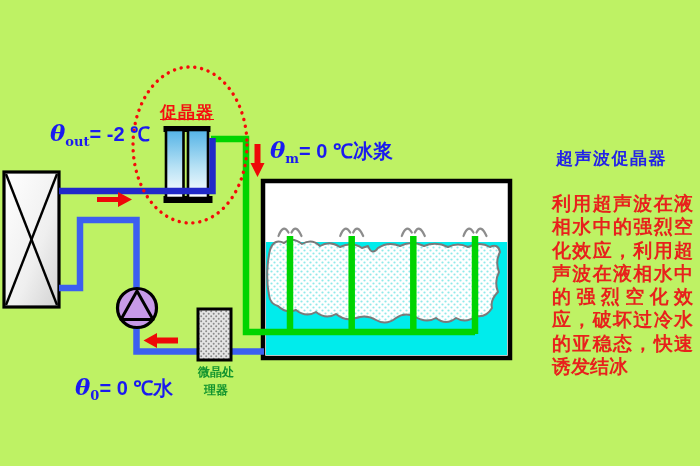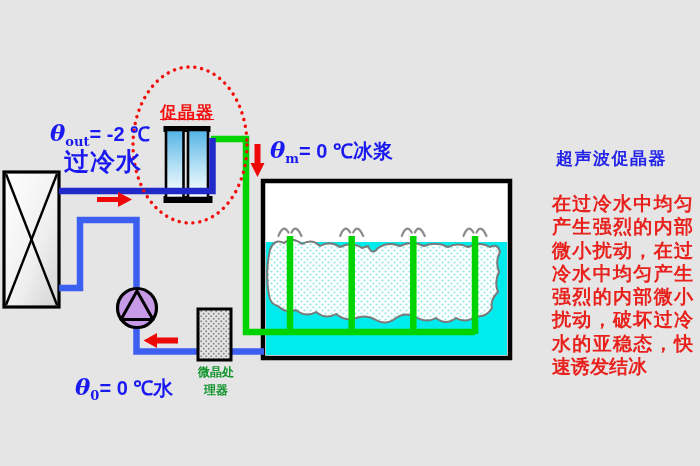--- a/index.html
+++ b/index.html
@@ -1,17 +1,17 @@
 <!DOCTYPE html>
 <html><head>
 <meta charset="utf-8">
 <style>
   html,body{margin:0;padding:0;background:#ffffff;}
   #slide{
-    position:relative;width:700px;height:466px;background:#e5e5e5;overflow:hidden;
+    position:relative;width:700px;height:466px;background:#bef264;overflow:hidden;
     font-family:"Liberation Sans",sans-serif;
   }
   #diagram-svg{position:absolute;left:0;top:0;}
   .lbl{position:absolute;white-space:nowrap;}
   
   .formula{color:#1a1af0;font-weight:bold;font-size:20px;line-height:22px;}
   .formula .theta{font-family:"DejaVu Serif",serif;font-style:italic;font-size:23px;}
   .formula .sub{font-family:"DejaVu Serif",serif;font-size:13px;position:relative;top:5px;left:0px;}
   .lbl-out{left:50px;top:122px;}
   .lbl-out .line2{display:block;margin-left:14px;font-size:25px;line-height:27px;letter-spacing:1px;}
@@ -104,34 +104,33 @@
 
     <path fill="#ee0808" d="M 97 197 h 21 v -5 l 14 7.5 l -14 7.5 v -5 h -21 z"></path>
     <path fill="#ee0808" d="M 254.5 144 V 163 H 250.5 L 257.5 177 L 264.5 163 H 260.5 V 144 Z"></path>
     <path fill="#ee0808" d="M 178 337.5 H 157 V 333 L 143.5 340.5 L 157 348 V 343.5 H 178 Z"></path>
 
     <ellipse cx="190" cy="145" rx="57" ry="78" fill="none" stroke="#f50a0a" stroke-width="3.4" stroke-linecap="round" stroke-dasharray="0.1 6.8"></ellipse>
   </svg>
 
   <div class="lbl formula lbl-out">
     <span class="theta">θ</span><span class="sub">out</span><span>= -2 ℃</span>
-    <span class="line2">过冷水</span>
   </div>
 
   <div class="lbl formula lbl-m">
     <span class="theta">θ</span><span class="sub">m</span><span>= 0 ℃冰浆</span>
   </div>
 
   <div class="lbl formula lbl-zero">
     <span class="theta">θ</span><span class="sub">0</span><span>= 0 ℃水</span>
   </div>
 
   <div class="lbl lbl-promoter">促晶器</div>
 
   <div class="lbl lbl-processor">
     <span>微晶处</span><br>
     <span>理器</span>
   </div>
 
   <div class="lbl panel-title">超声波促晶器</div>
-  <div class="lbl panel-body">在过冷水中均匀产生强烈的内部微小扰动，在过冷水中均匀产生强烈的内部微小扰动，破坏过冷水的亚稳态，快速诱发结冰</div>
+  <div class="lbl panel-body">利用超声波在液相水中的强烈空化效应，利用超声波在液相水中的强烈空化效应，破坏过冷水的亚稳态，快速诱发结冰</div>
 
 </div>
 
 </body></html>

